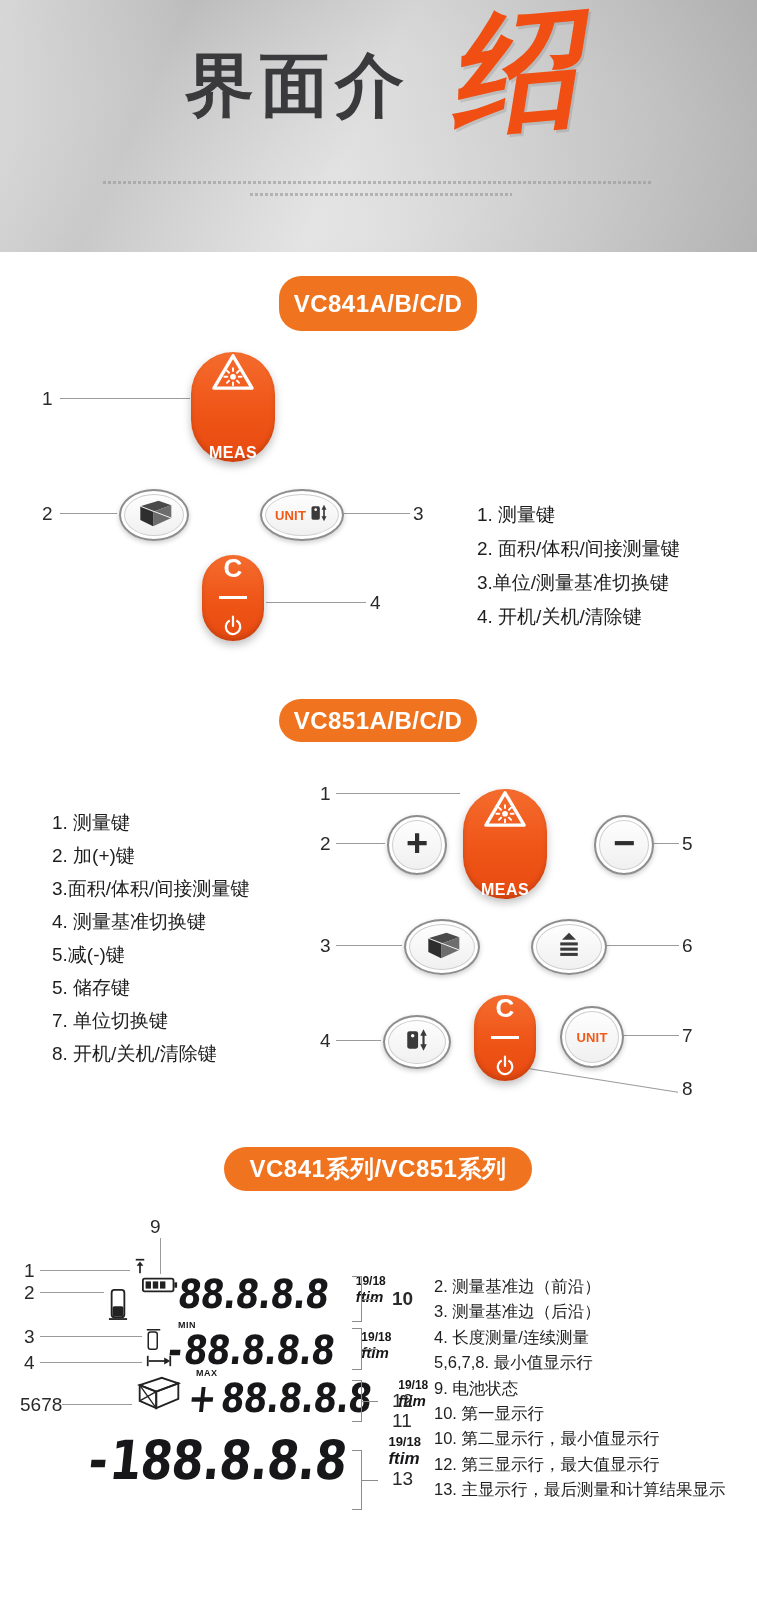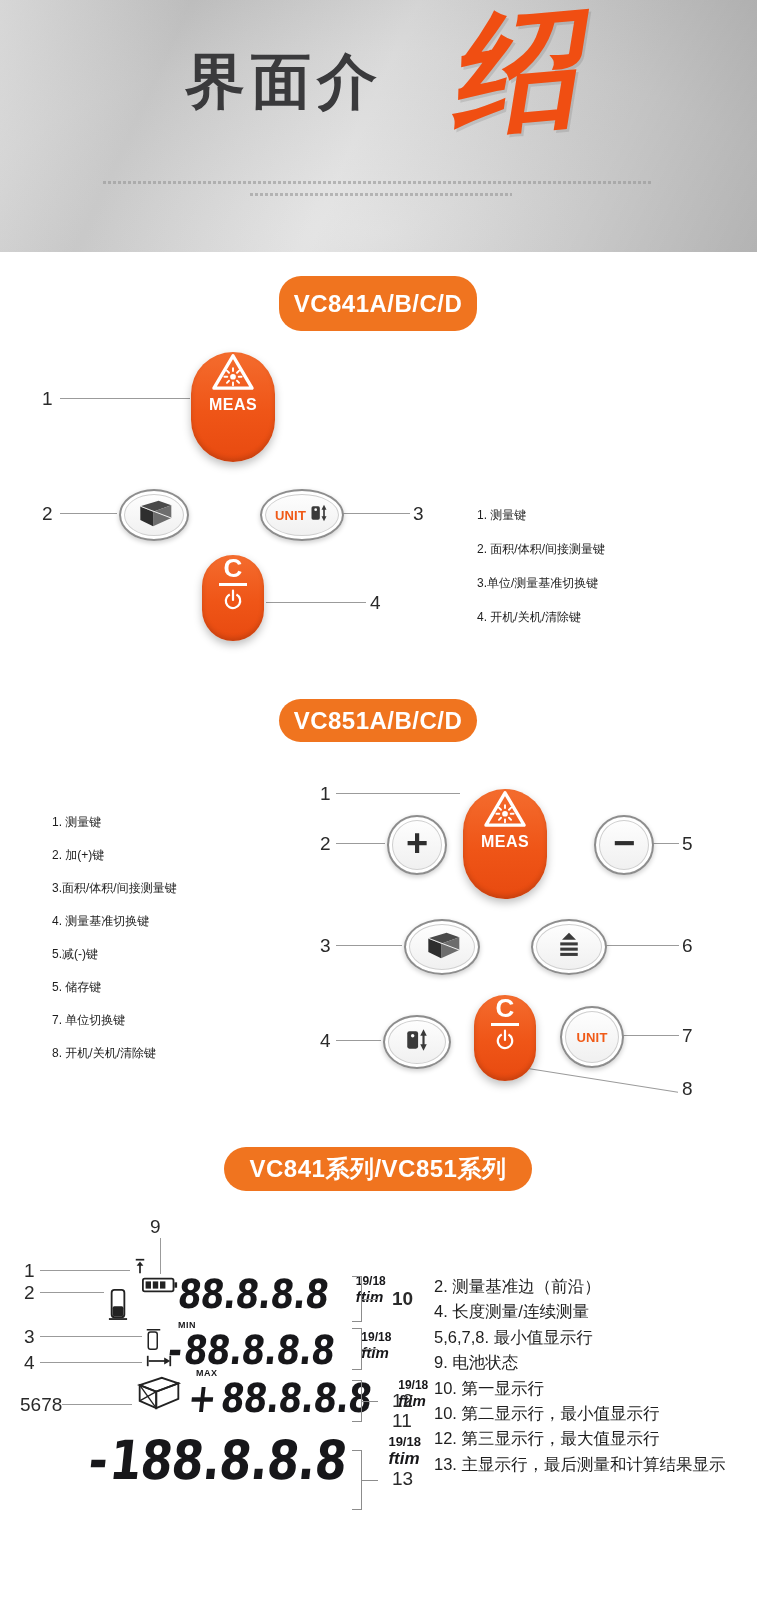--- a/index.html
+++ b/index.html
@@ -5,38 +5,38 @@
   html,body{margin:0;padding:0;background:#fff;}
   .page{position:relative;width:757px;height:1600px;background:#ffffff;overflow:hidden;
         font-family:"Liberation Sans","DejaVu Sans",sans-serif;}
 
   
   .hero{position:absolute;left:0;top:0;width:757px;height:252px;
         background:radial-gradient(130% 170% at 50% 92%, #e2e2e2 0%, #d4d4d4 42%, #bcbcbc 82%, #a8a8a8 100%);}
   .hero::before{content:"";position:absolute;inset:0;
         background:linear-gradient(115deg, rgba(255,255,255,.30) 0%, rgba(0,0,0,.07) 22%,
                    rgba(255,255,255,.14) 48%, rgba(0,0,0,.08) 78%, rgba(0,0,0,.16) 100%);}
-  .t-main{position:absolute;left:185px;top:52px;font-size:60px;font-weight:900;color:#3a3a3c;
+  .t-main{position:absolute;left:185px;top:52px;font-size:69px;font-weight:900;color:#3a3a3c;
           letter-spacing:6px;line-height:1;font-family:Liberation Serif, serif;}
   .t-accent{position:absolute;left:448px;top:6px;font-size:130px;font-weight:700;font-style:italic;
           color:#f04e12;transform:rotate(-5deg);line-height:1;text-shadow:2px 3px 0 rgba(0,0,0,.10);}
   .fineprint{position:absolute;height:3px;opacity:.6;
           background:repeating-linear-gradient(90deg,#969696 0 3px, rgba(0,0,0,0) 3px 5px);}
   .fp1{left:103px;top:181px;width:550px;}
   .fp2{left:250px;top:193px;width:262px;}
 
   
   .badge{position:absolute;background:#f0741f;color:#fff;font-weight:700;font-size:24px;
          border-radius:22px;display:flex;align-items:center;justify-content:center;letter-spacing:.5px;}
   .badge1{left:279px;top:276px;width:198px;height:55px;}
   .badge2{left:279px;top:699px;width:198px;height:43px;}
   .badge3{left:224px;top:1147px;width:308px;height:44px;}
 
   
-  .btn-orange{position:absolute;display:flex;flex-direction:column;align-items:center;justify-content:flex-start;gap:0;
+  .btn-orange{position:absolute;display:flex;flex-direction:column;align-items:center;justify-content:space-between;gap:0;
          background:linear-gradient(180deg,#f46c2e 0%,#ef5517 55%,#e84a10 100%);
          box-shadow:0 4px 8px rgba(0,0,0,.25), inset 0 -3px 5px rgba(0,0,0,.15);}
   .b841-meas{left:191px;top:352px;width:84px;height:110px;border-radius:42px;}
   .b851-meas{left:463px;top:789px;width:84px;height:110px;border-radius:42px;}
   .b841-clear{left:202px;top:555px;width:62px;height:86px;border-radius:31px;}
   .b851-clear{left:474px;top:995px;width:62px;height:86px;border-radius:31px;}
   .meas-label{color:#fff;font-weight:800;font-size:16px;letter-spacing:.5px;}
   .clear-c{color:#fff;font-weight:800;font-size:26px;line-height:1;}
   .clear-div{width:28px;height:3px;background:#fff;margin:2px 0 3px;}
 
@@ -69,21 +69,21 @@
   .co1b{left:320px;top:783px;}  .cl1b{left:336px;top:793px;width:124px;}
   .co2b{left:320px;top:833px;}  .cl2b{left:336px;top:843px;width:49px;}
   .co5b{left:682px;top:833px;}  .cl5b{left:652px;top:843px;width:27px;}
   .co3b{left:320px;top:935px;}  .cl3b{left:336px;top:945px;width:66px;}
   .co6b{left:682px;top:935px;}  .cl6b{left:605px;top:945px;width:74px;}
   .co4b{left:320px;top:1030px;} .cl4b{left:336px;top:1040px;width:45px;}
   .co7b{left:682px;top:1025px;} .cl7b{left:622px;top:1035px;width:57px;}
   .co8b{left:682px;top:1078px;} .cl8b{left:528px;top:1068px;width:152px;}
 
   
-  .legend{position:absolute;color:#1e1e1e;font-size:12px;}
+  .legend{position:absolute;color:#1e1e1e;font-size:19px;}
   .legend > div{line-height:34px;white-space:nowrap;}
   .legend-841{left:477px;top:498px;}
   .legend-851{left:52px;top:806px;}
   .legend-851 > div{line-height:33px;}
   .legend-lcd{left:434px;top:1274px;font-size:16.5px;}
   .legend-lcd > div{line-height:25.4px;}
 
   
   .lcdrow{position:absolute;display:flex;align-items:flex-start;}
   .seg{font-family:"DejaVu Sans",sans-serif;font-weight:800;color:#17171a;line-height:1;
@@ -423,20 +423,21 @@
   <div class="br br11"></div>
   <div class="br br12"></div>
   <div class="br br13"></div>
   <span class="co co10">10</span>
   <span class="co co11">11</span>
   <span class="co co12">12</span>
   <span class="co co13">13</span>
 
   <div class="legend legend-lcd">
     <div>2. 测量基准边（前沿）</div>
+    <div>3. 测量基准边（后沿）</div>
     <div>4. 长度测量/连续测量</div>
     <div>5,6,7,8. 最小值显示行</div>
     <div>9. 电池状态</div>
     <div>10. 第一显示行</div>
     <div>10. 第二显示行，最小值显示行</div>
     <div>12. 第三显示行，最大值显示行</div>
     <div>13. 主显示行，最后测量和计算结果显示</div>
   </div>
 
 </div>

